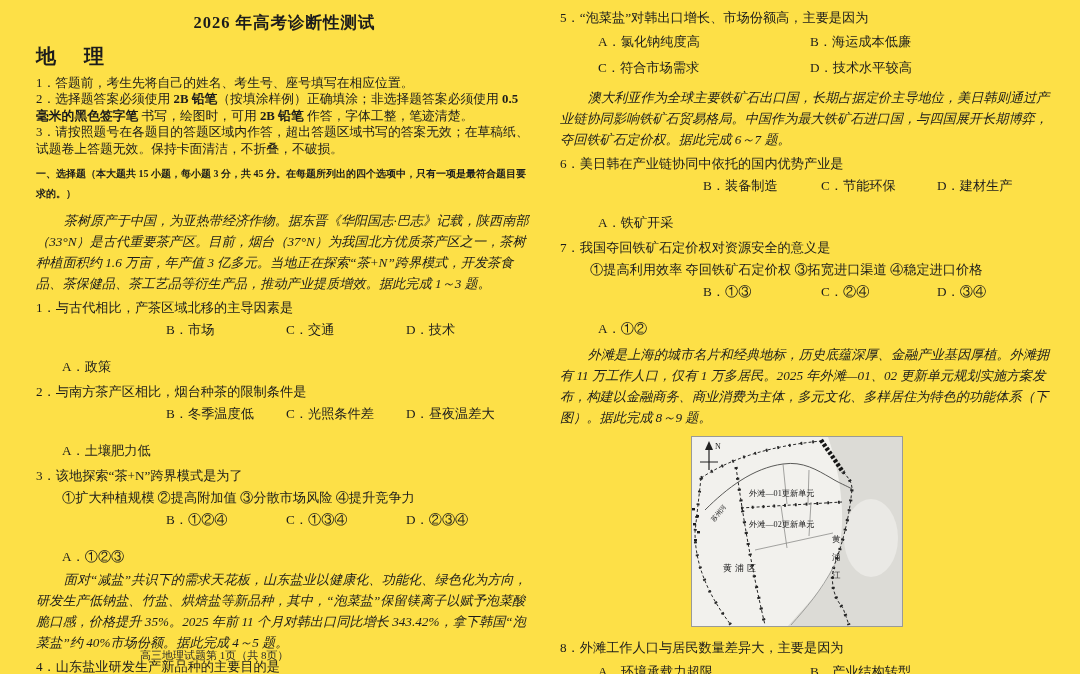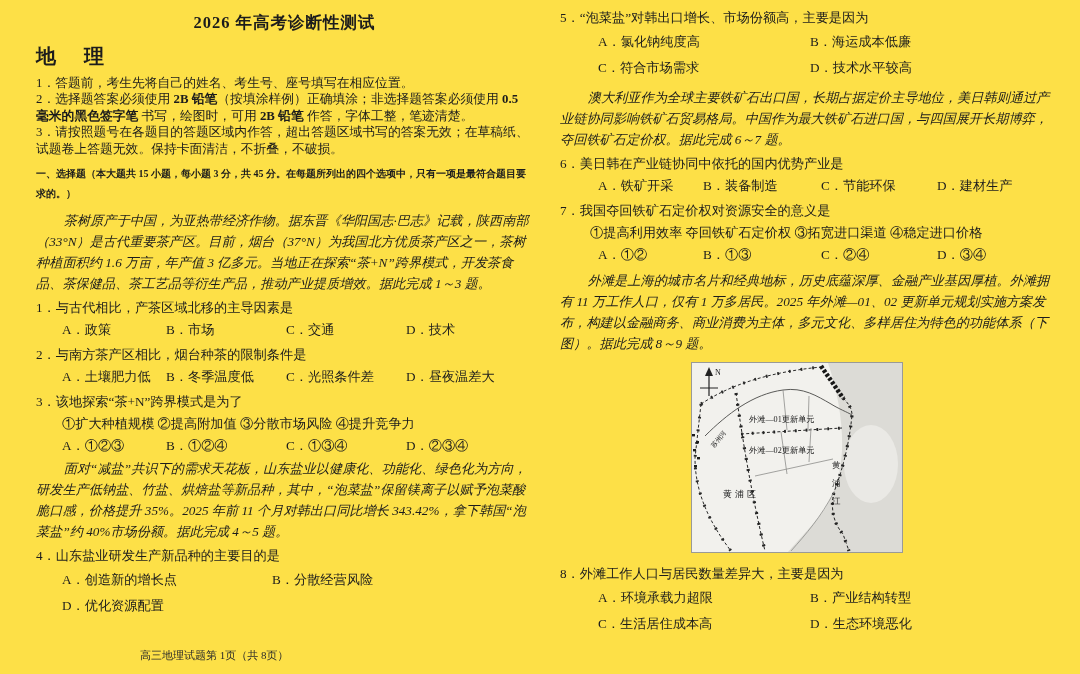--- a/index.html
+++ b/index.html
@@ -26,21 +26,21 @@
   .mt4 { margin-top:4px; }
 
   .q { font-size:13.2px; margin-top:3px; }
   .stem, .sub { line-height:22px; }
   .sub { padding-left:26px; }
   .col-right .sub { padding-left:30px; }
   .opt-row { display:flex; line-height:22px; padding-left:26px;gap:13px; }
   .col-right .opt-row { padding-left:38px; }
   .opt-row.two { line-height:26px; }
   .opt { white-space:nowrap; }
-  .four .o1 { width:91px; }  .four .o2 { width:107px; } .four .o3 { width:107px; }
+  .four .o1 { width:91px;margin-top:37px; }  .four .o2 { width:107px; } .four .o3 { width:107px; }
   .col-right .four .o1 { width:92px; } .col-right .four .o2 { width:105px; } .col-right .four .o3 { width:103px; }
   .two .o1 { width:197px; }
   .col-right .two .o1 { width:199px; }
 
   .map-fig { width:212px; height:191px; margin:8px 0 0 131px; }
   .map-fig svg { display:block; }
   .map-fig text { font-family:"Liberation Serif","DejaVu Serif",serif; fill:#222; }
   .q8 { margin-top:10px; }
 
   .footer { position:absolute; left:140px; top:648px; width:250px;

